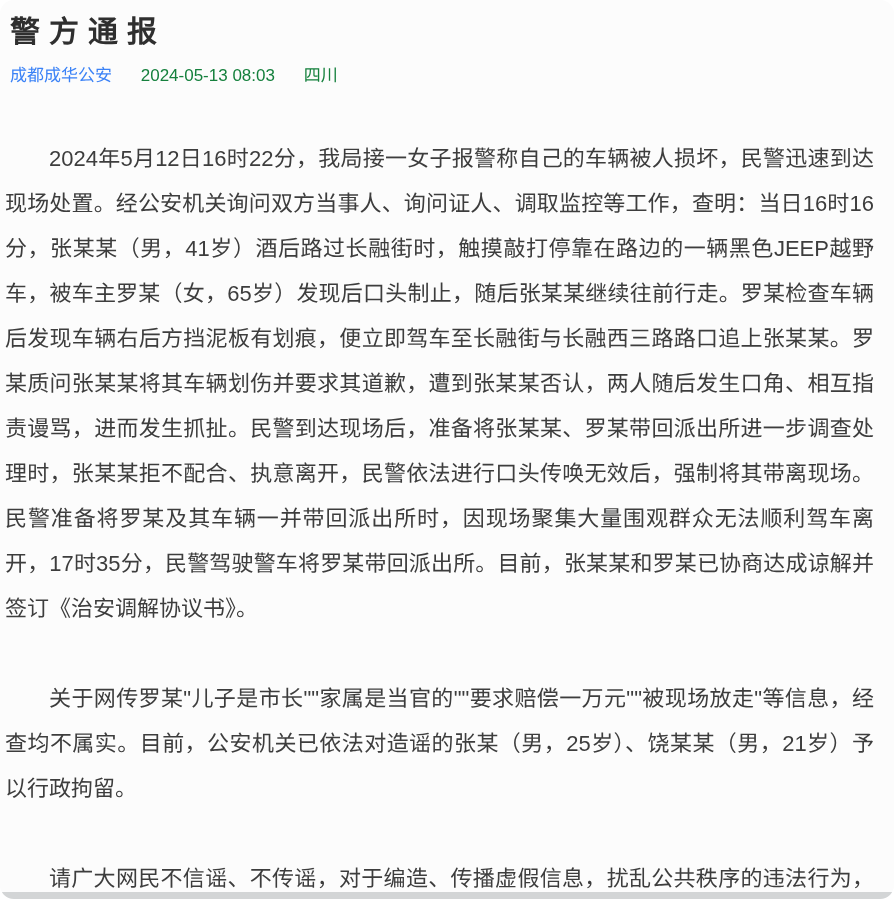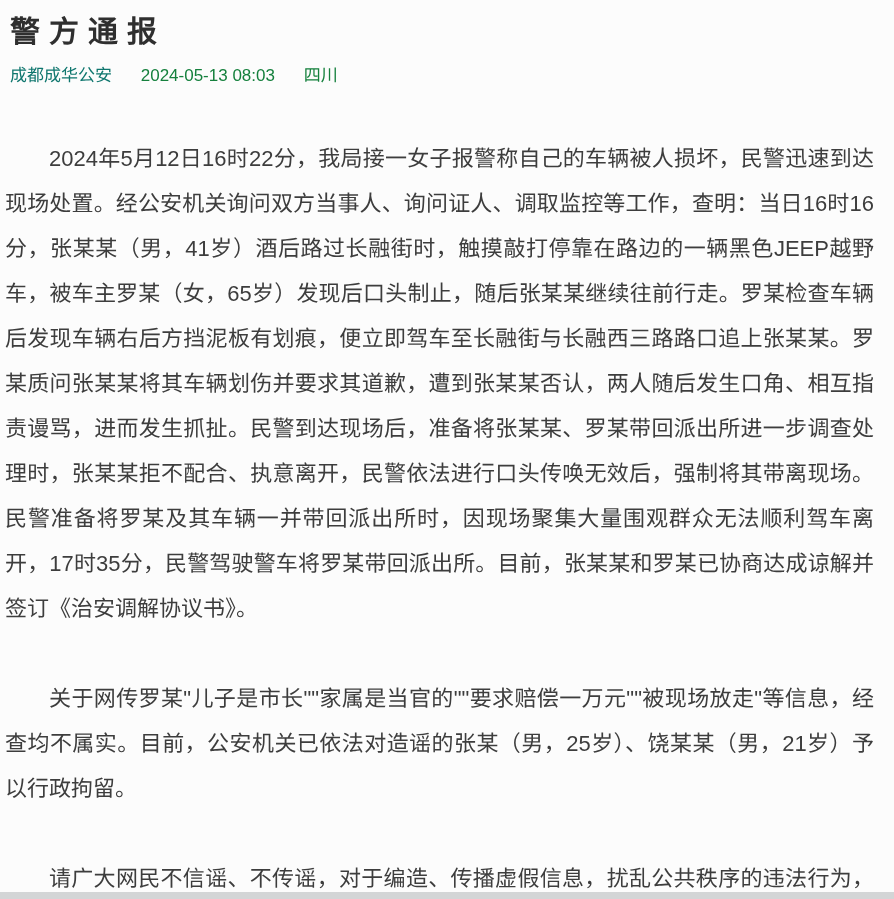--- a/index.html
+++ b/index.html
@@ -8,39 +8,40 @@
     background: #ffffff;
     font-family: "Liberation Sans", sans-serif;
   }
   .page {
     position: relative;
     width: 894px;
     height: 899px;
     background: #fcfcfc;
     overflow: hidden;
     box-sizing: border-box;
+    border-radius: 14px;
   }
   .article-title {
     margin: 0;
     padding: 14px 0 0 10px;
     font-size: 30px;
     font-weight: 700;
     letter-spacing: 9px;
     color: #2f2f2f;
     line-height: 1.2;
   }
   .byline {
     margin-top: 16px;
     padding-left: 10px;
     font-size: 17px;
     line-height: 1.2;
     white-space: nowrap;
   }
   .byline-author {
-    color: #0f766e;
+    color: #3b82f6;
     text-decoration: none;
     cursor: pointer;
   }
   .byline-meta {
     color: #15803d;
     margin-left: 24px;
   }
   .content {
     margin: 50px 8px 0 5px;
     font-size: 22px;

